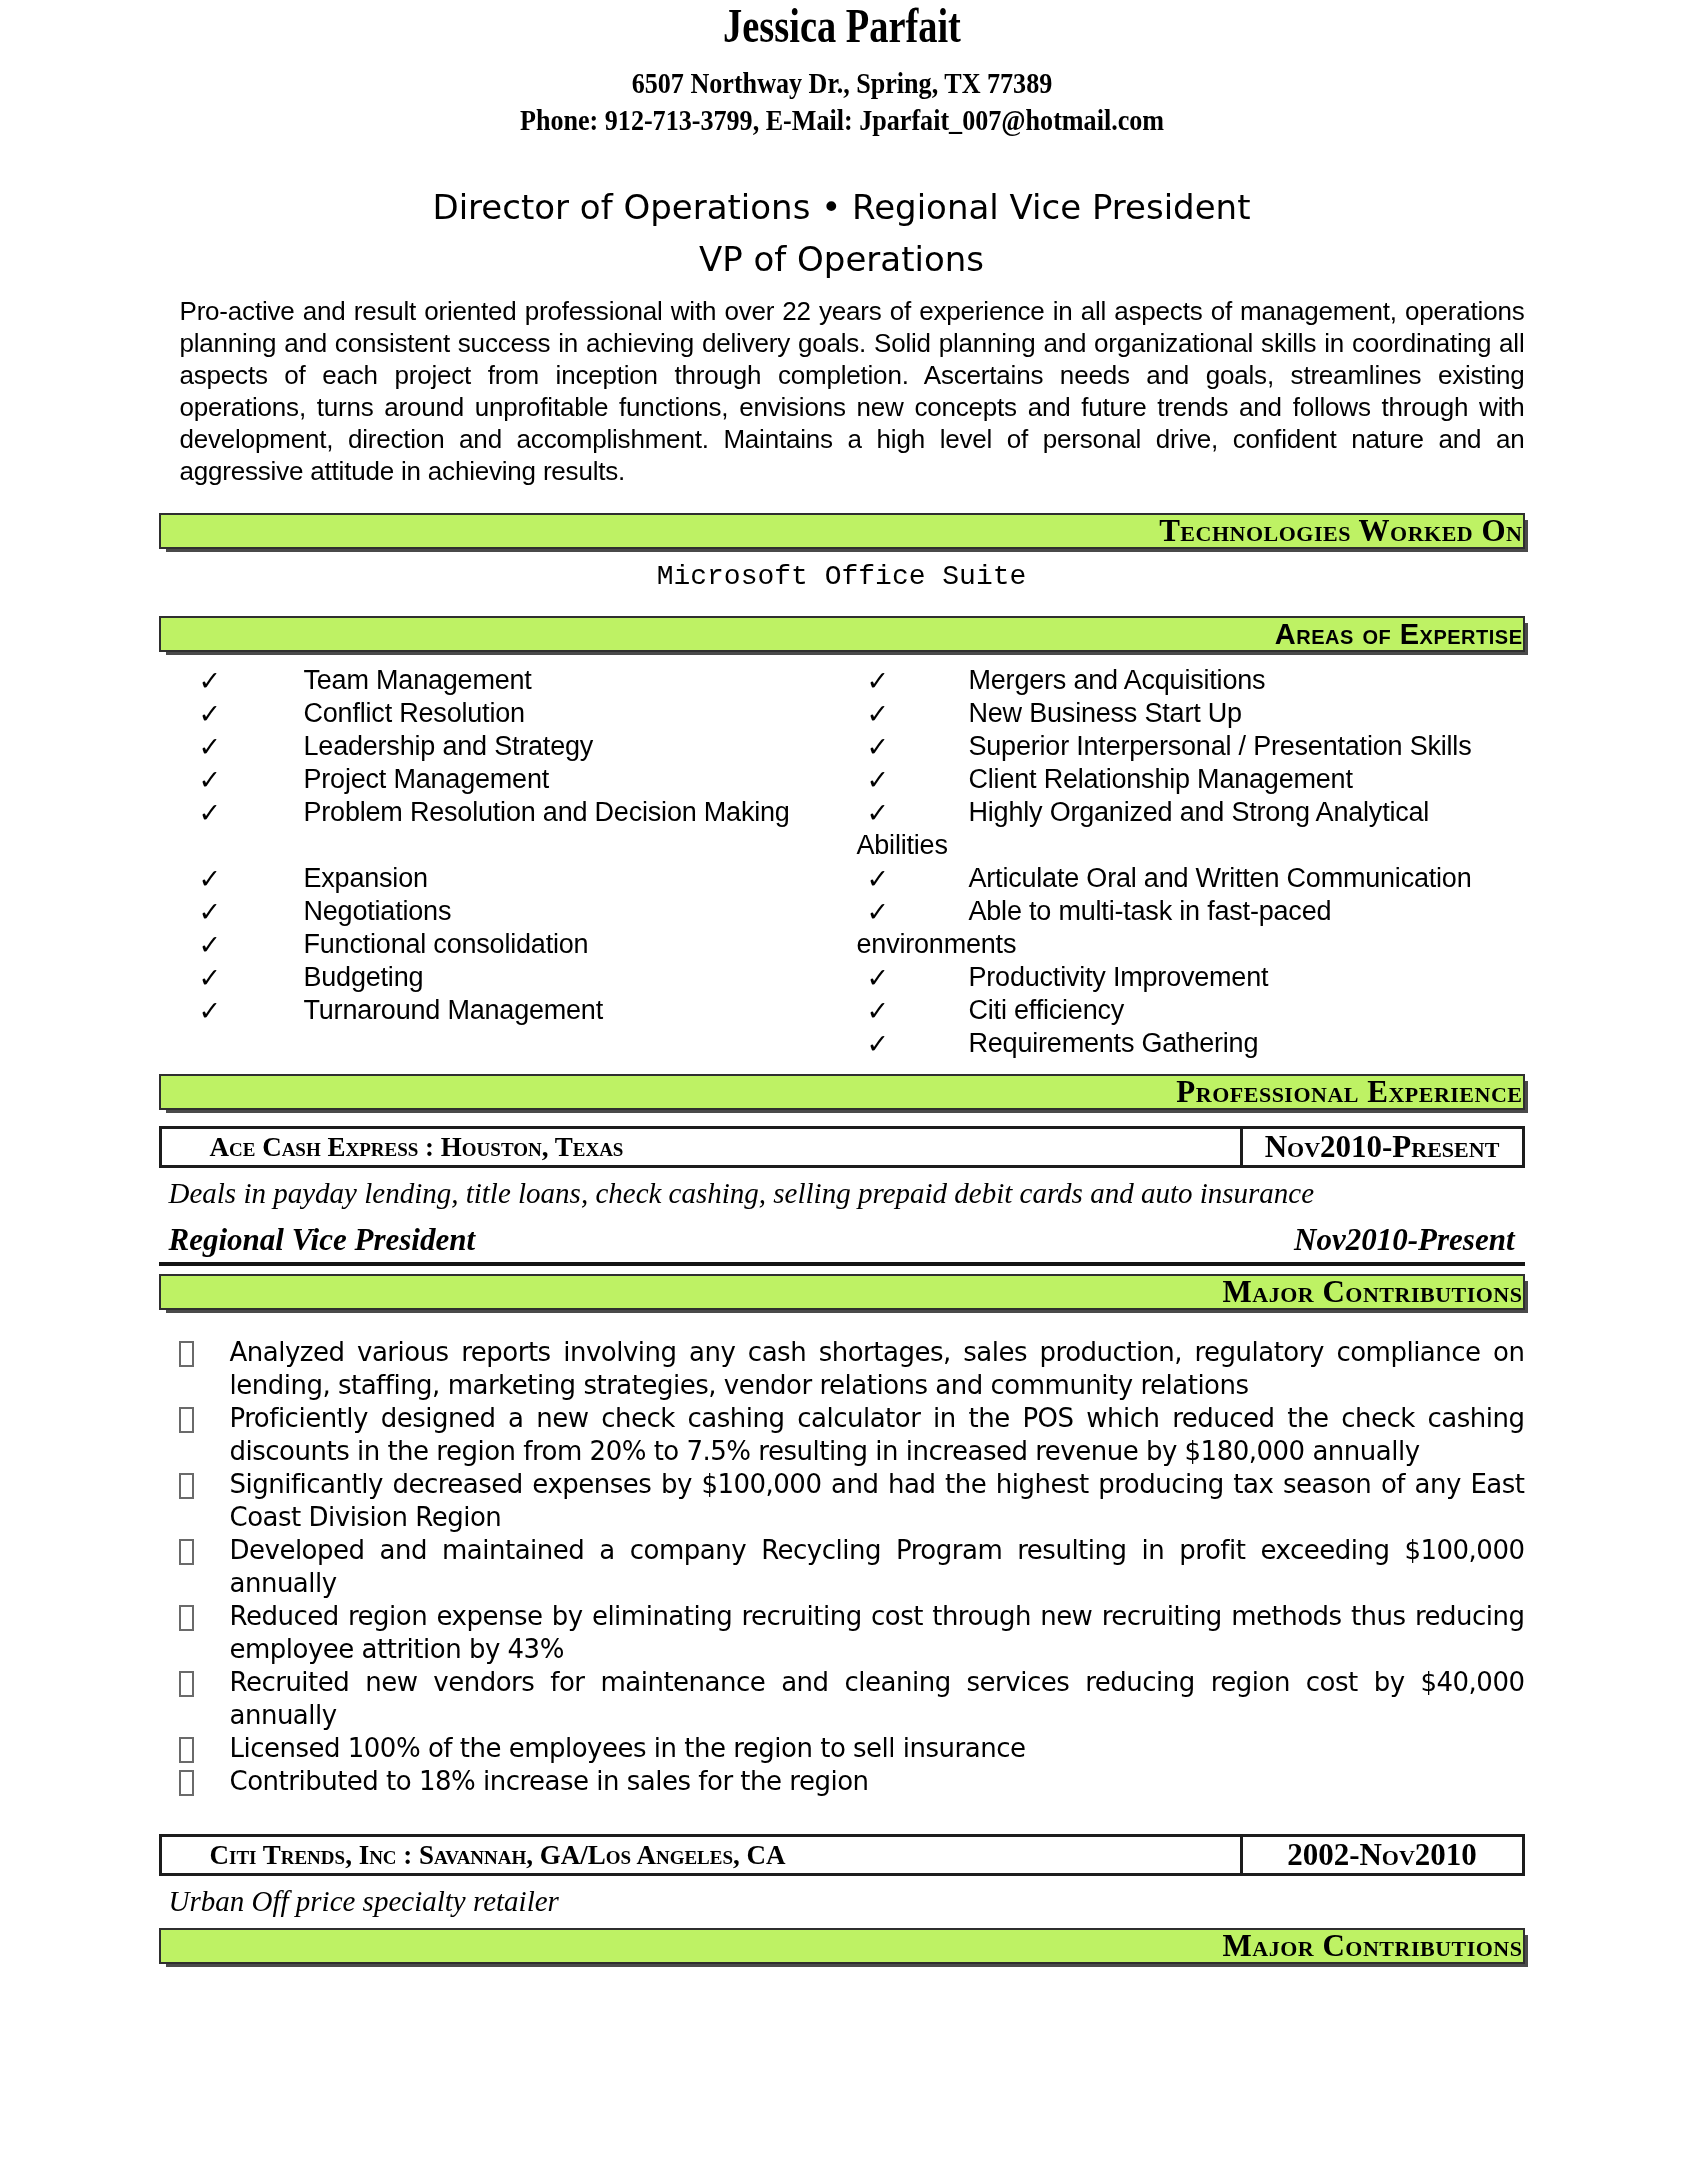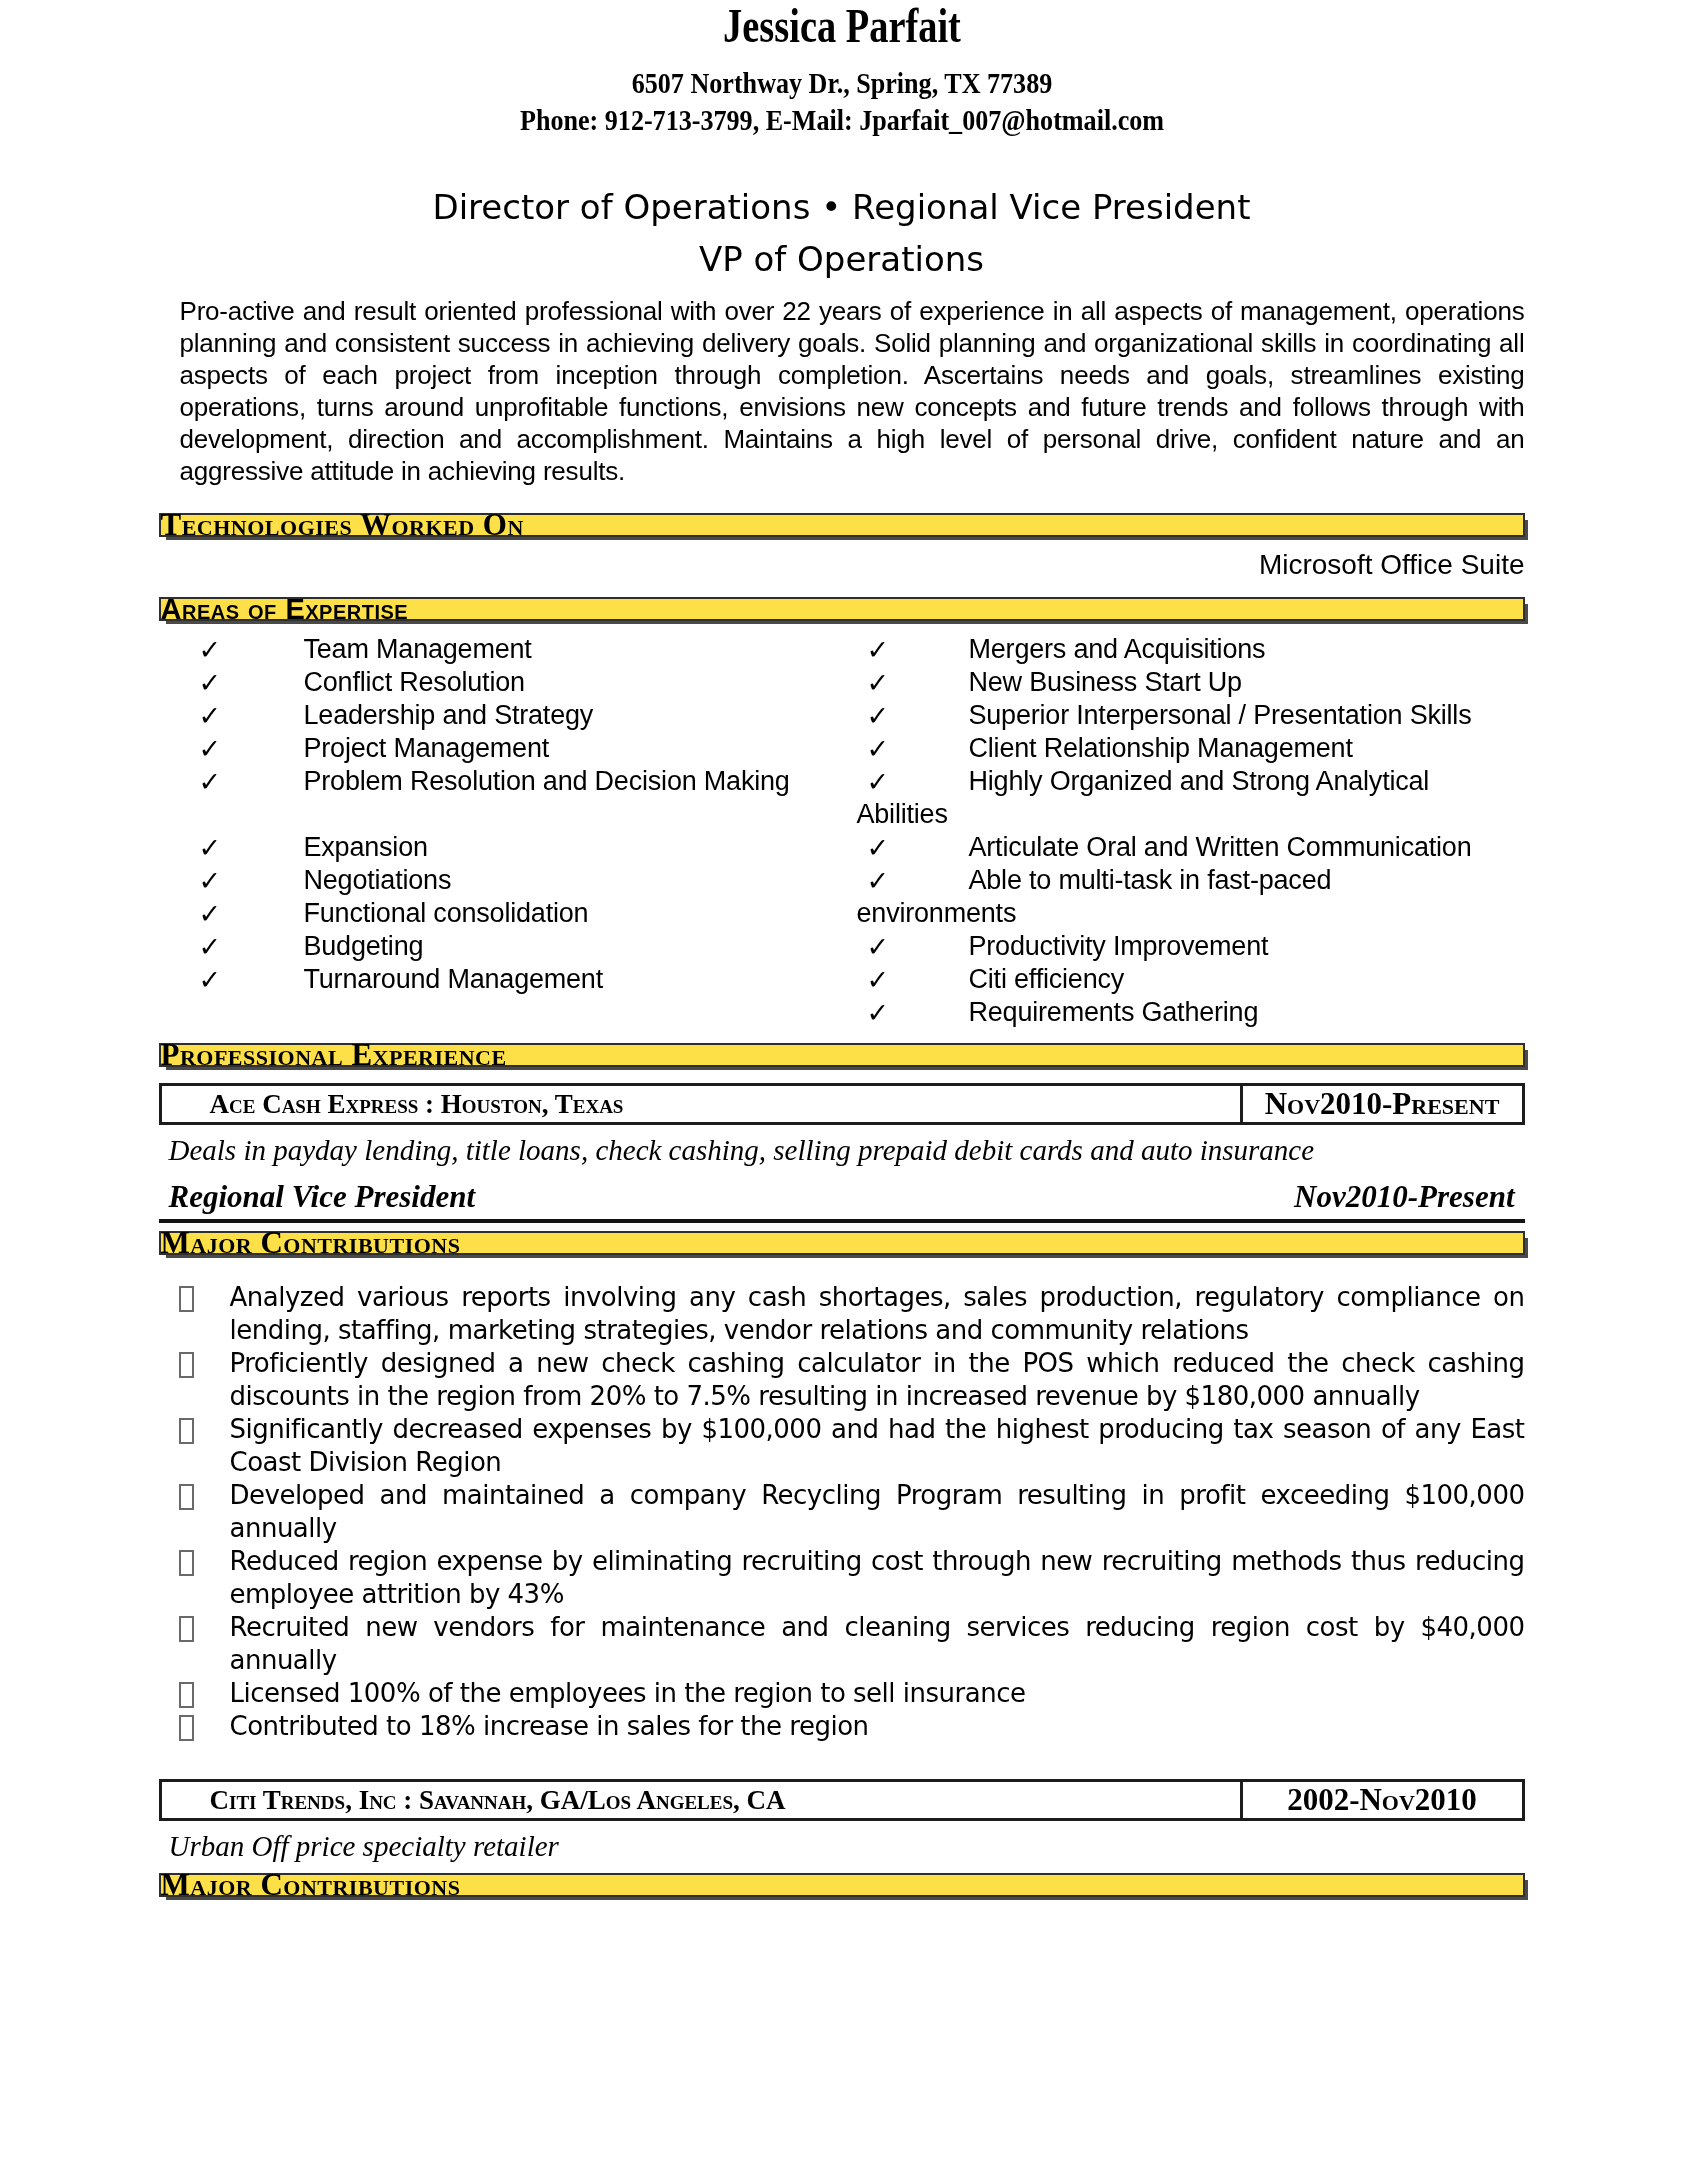--- a/index.html
+++ b/index.html
@@ -39,42 +39,42 @@
     margin:16px 0 0 21px;width:1345px;
     font-family:"Liberation Sans",sans-serif;
     font-size:26px;line-height:32px;
     letter-spacing:-0.2px;
     text-align:justify;
   }
 
   
   .bar{
     box-sizing:border-box;
-    width:1366px;height:24px;
+    width:1366px;height:36px;
     margin-top:14px;
-    background:#fde047;
+    background:#bef264;
     border:2px solid #2f2f2f;
     box-shadow:5px 5px 0 -2px #4a4a4a;
-    display:flex;align-items:center;justify-content:flex-start;
+    display:flex;align-items:center;justify-content:flex-end;
   }
   .bar.serif span{
     font-family:"Liberation Serif",serif;
     font-weight:bold;font-variant:small-caps;
     font-size:31px;letter-spacing:0.5px;
   }
   .bar.sans span{
     font-family:"Liberation Sans",sans-serif;
     font-weight:bold;font-variant:small-caps;
     font-size:29px;letter-spacing:0.5px;
   }
   .bar-summary{margin-top:26px;}
 
   .tech-content{
-    margin:12px 0 16px 0;text-align:right;
-    font-family:Liberation Sans, sans-serif;
+    margin:12px 0 23px 0;text-align:center;
+    font-family:Liberation Mono, monospace;
     font-size:28px;line-height:32px;
   }
 
   
   .exp-list{margin-top:12px;}
   .exp-row{position:relative;height:33px;}
   .exp-row .chk{
     position:absolute;top:0;
     font-family:"DejaVu Sans",sans-serif;
     font-size:27px;line-height:33px;

